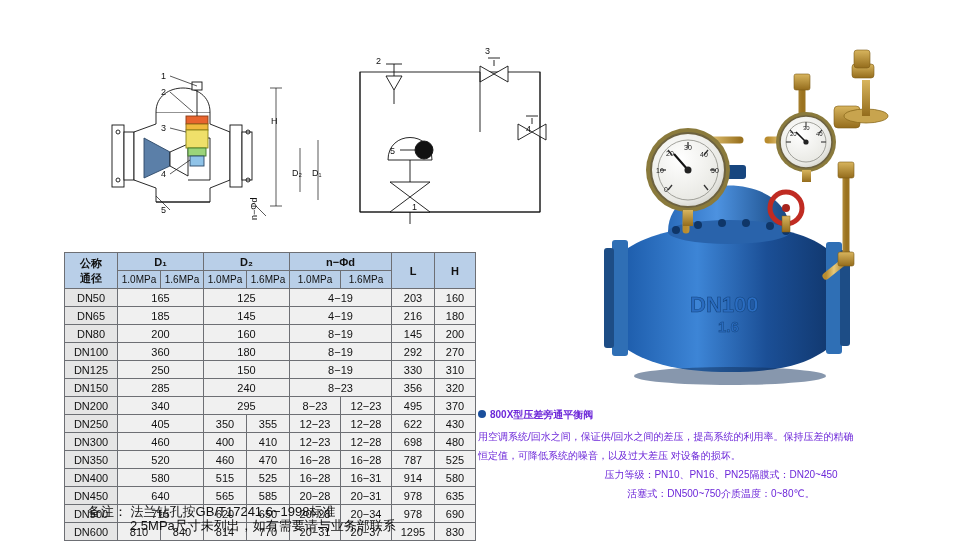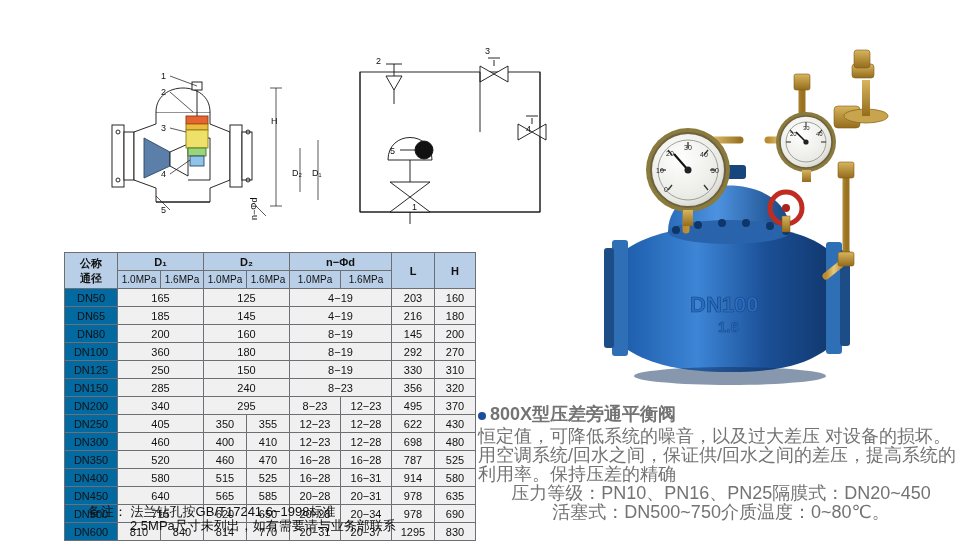--- a/index.html
+++ b/index.html
@@ -23,38 +23,38 @@
   .table-wrap{position:absolute;left:64px;top:252px;}
   table{border-collapse:collapse;font-size:11px;}
   table td,table th{
     border:1px solid #6d6f74;text-align:center;vertical-align:middle;
     padding:0;height:17px;font-weight:normal;
   }
   thead td{background:#b9cfe8;font-weight:bold;color:#111;}
   thead td.sub{font-weight:normal;font-size:10px;}
   tbody td{background:#f0f0f0;}
   tbody td.first{background:#ffffff;font-weight:normal;}
-  tbody tr td:first-child{background:#0369a1;}
+  tbody tr td:first-child{background:#e5e5e5;}
   .c-dn{width:52px;margin-left:16px;}
   .c-n{width:42px;}
   .c-w{width:50px;}
   .c-l{width:42px;}
   .c-h{width:40px;}
   .note{
     position:absolute;left:88px;top:505px;font-size:13px;line-height:14px;color:#111;
   }
   .note div{white-space:nowrap;}
   .note .ind{padding-left:42px;}
 
   
   .photo{position:absolute;left:590px;top:20px;width:360px;height:385px;}
   .photo svg{display:block;}
 
   
-  .rt{position:absolute;left:478px;top:405px;width:486px;font-size:18px;color:#737373;line-height:19px;}
+  .rt{position:absolute;left:478px;top:405px;width:486px;font-size:10px;color:#6d28d9;line-height:19px;}
   .rt .hd{font-weight:bold;margin-bottom:3px;}
   .bullet{display:inline-block;width:8px;height:8px;border-radius:50%;background:#1b4f9c;margin-right:4px;position:relative;top:0px;}
   .rt p{margin:0;}
   .rowsplit{display:flex;justify-content:center;}
   .rowsplit span{white-space:nowrap;}
 </style>
 </head>
 <body>
 
 <div class="page">
@@ -467,22 +467,22 @@
         <circle cx="216" cy="122" r="2.6" fill="#222"></circle>
         <rect x="212" y="150" width="9" height="12" fill="url(#brass2)"></rect>
       </g>
     </svg>
   </div>
 
   <div class="rt">
     <p class="hd">
       <span class="bullet"></span><span>800X型压差旁通平衡阀</span>
     </p>
+    <p>用空调系统/回水之间，保证供/回水之间的差压，提高系统的利用率。保持压差的精确</p>
     <p>恒定值，可降低系统的噪音，以及过大差压 对设备的损坏。</p>
-    <p>用空调系统/回水之间，保证供/回水之间的差压，提高系统的利用率。保持压差的精确</p>
     <div class="rowsplit">
       <span>压力等级：PN10、PN16、PN25</span>
       <span>隔膜式：DN20~450</span>
     </div>
     <div class="rowsplit">
       <span>活塞式：DN500~750</span>
       <span>介质温度：0~80℃。</span>
     </div>
   </div>
 

